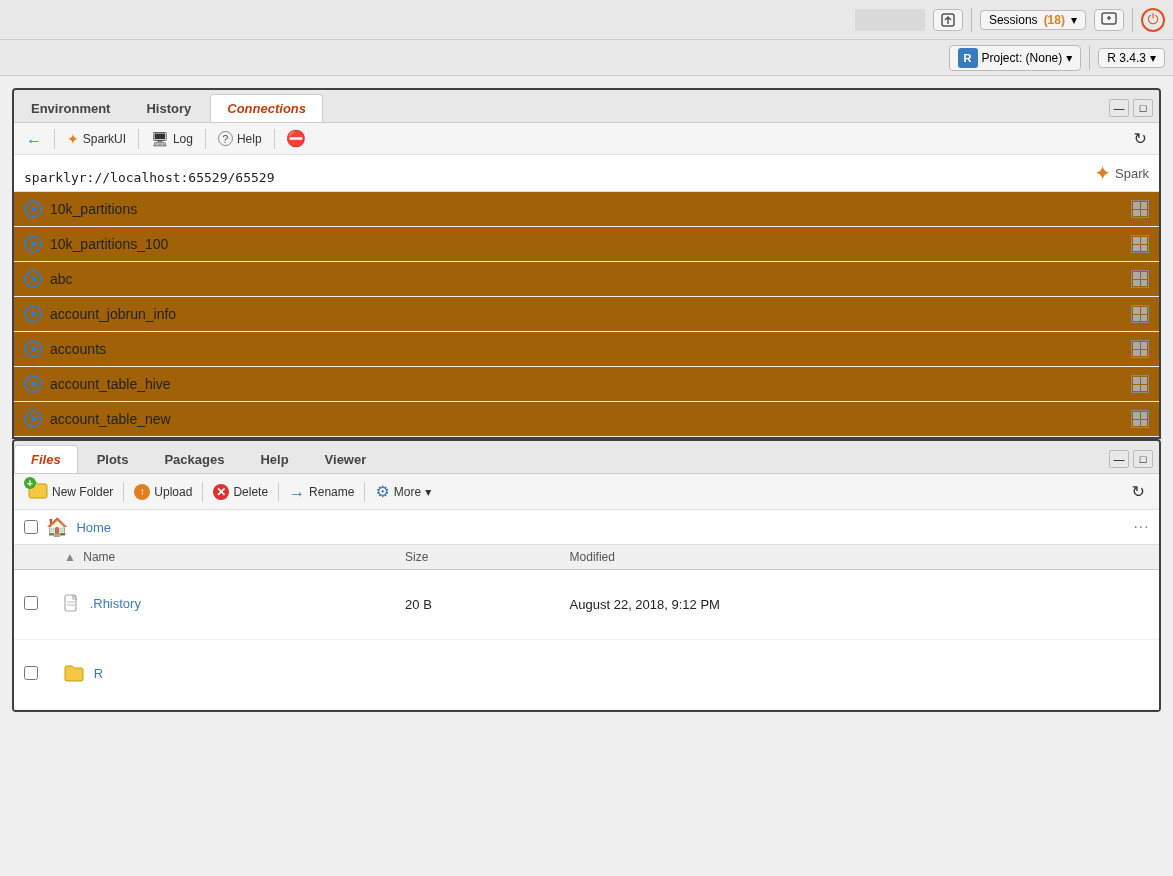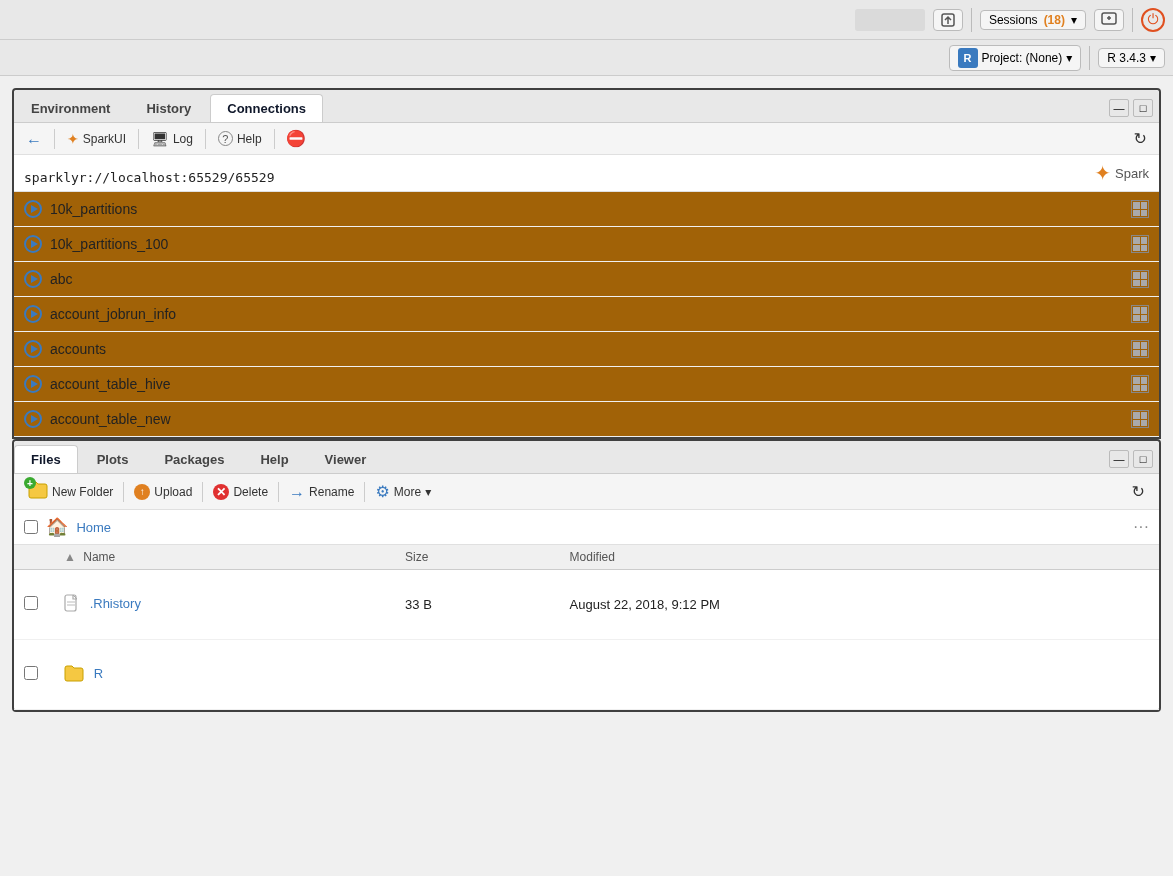--- a/index.html
+++ b/index.html
@@ -134,21 +134,22 @@
       border: 1px solid transparent;
       border-bottom: none;
       border-radius: 4px 4px 0 0;
       background: transparent;
       color: #444;
       margin-right: 2px;
     }
     .tab.active {
       background: white;
       border-color: #ccc;
-      color: #0f172a;
+      color: #c2410c;
+      font-style: italic;
     }
     .tab-spacer { flex: 1; }
     .tab-controls {
       display: flex;
       align-items: center;
       padding: 0 6px;
       gap: 4px;
     }
     .tab-ctrl-btn {
       background: none;
@@ -656,21 +657,21 @@
               <rect x="1" y="1" width="11" height="16" rx="2" fill="white" stroke="#aaa" stroke-width="1.2"></rect>
               <path d="M9 1 L9 5 L13 5" fill="none" stroke="#aaa" stroke-width="1.2"></path>
               <path d="M9 1 L13 5" fill="#eee" stroke="#aaa" stroke-width="1"></path>
               <line x1="3" y1="8" x2="11" y2="8" stroke="#bbb" stroke-width="1"></line>
               <line x1="3" y1="11" x2="11" y2="11" stroke="#bbb" stroke-width="1"></line>
             </svg>
           </span>
           <span class="file-link">.Rhistory</span>
         </td>
         <td>
-          <span>33 B</span>
+          <span>20 B</span>
         </td>
         <td>
           <span>August 22, 2018, 9:12 PM</span>
         </td>
       </tr>
       <tr>
         <td>
           <input type="checkbox" class="cb" style="">
         </td>
         <td>

